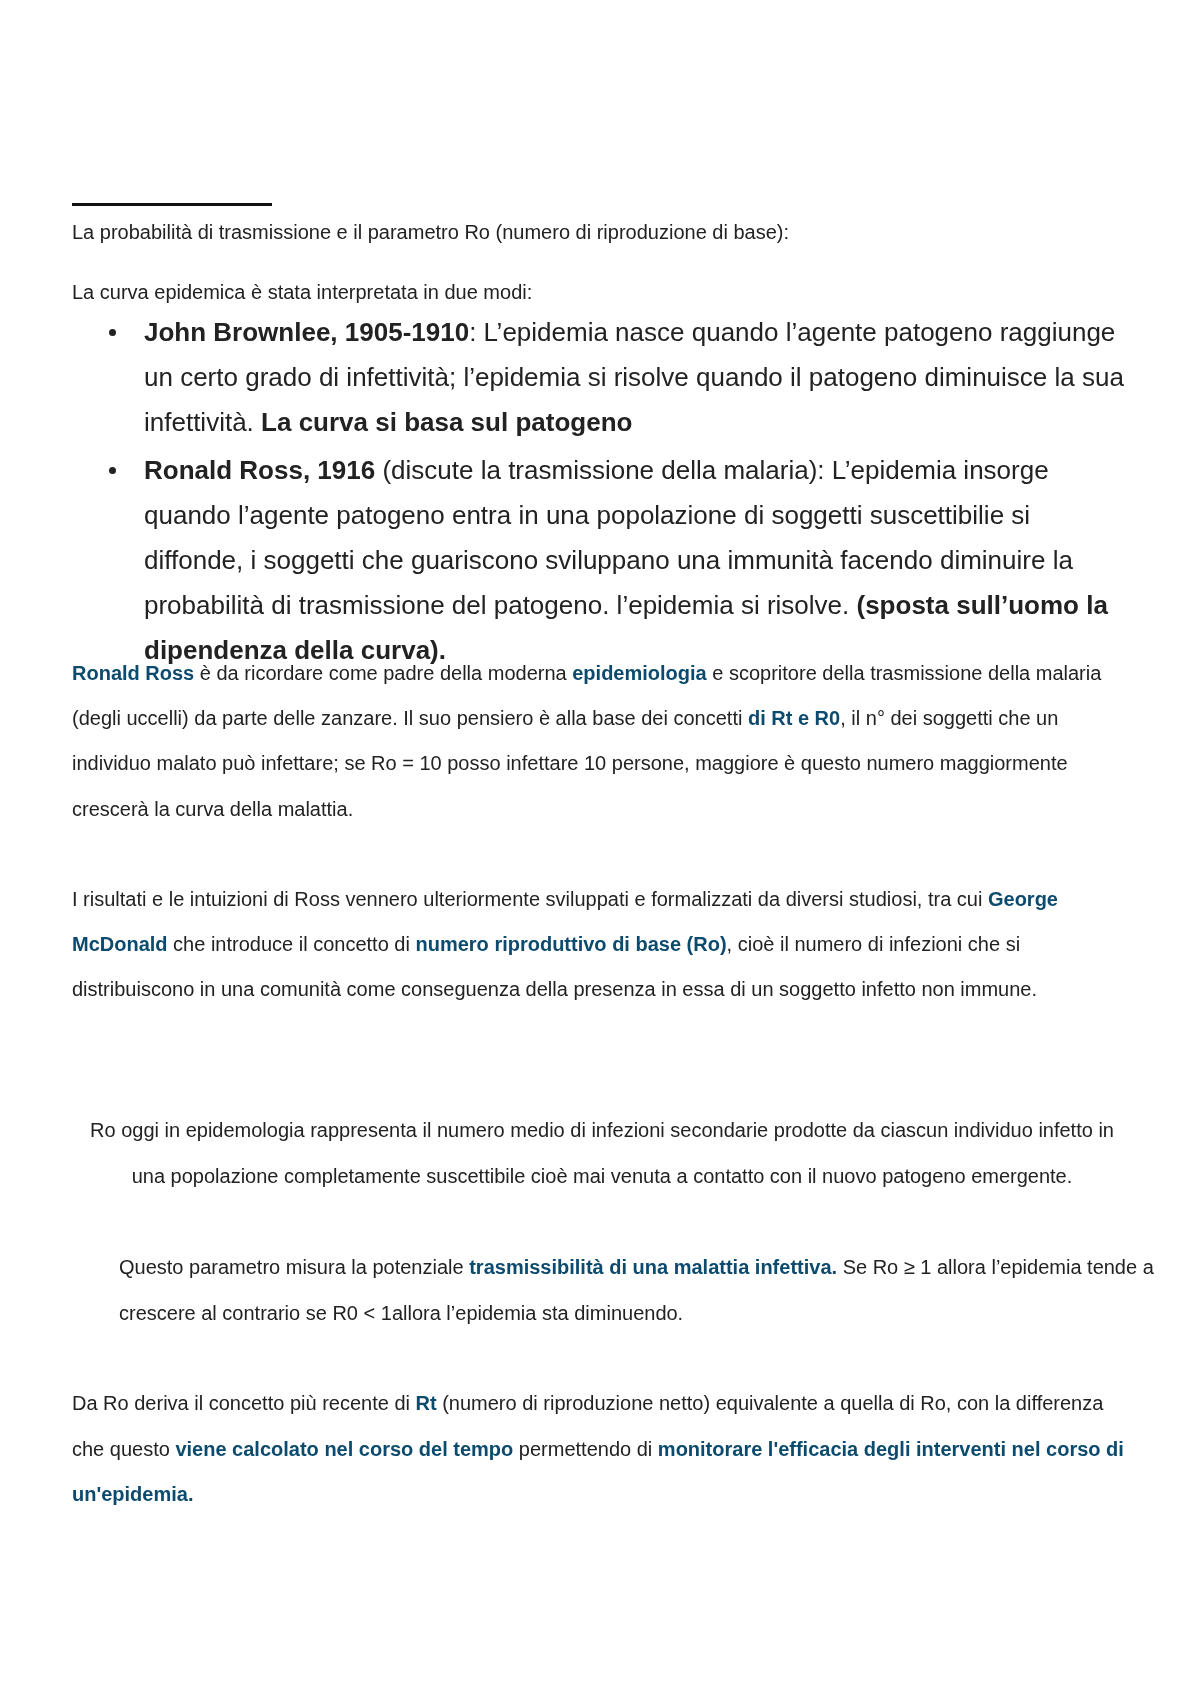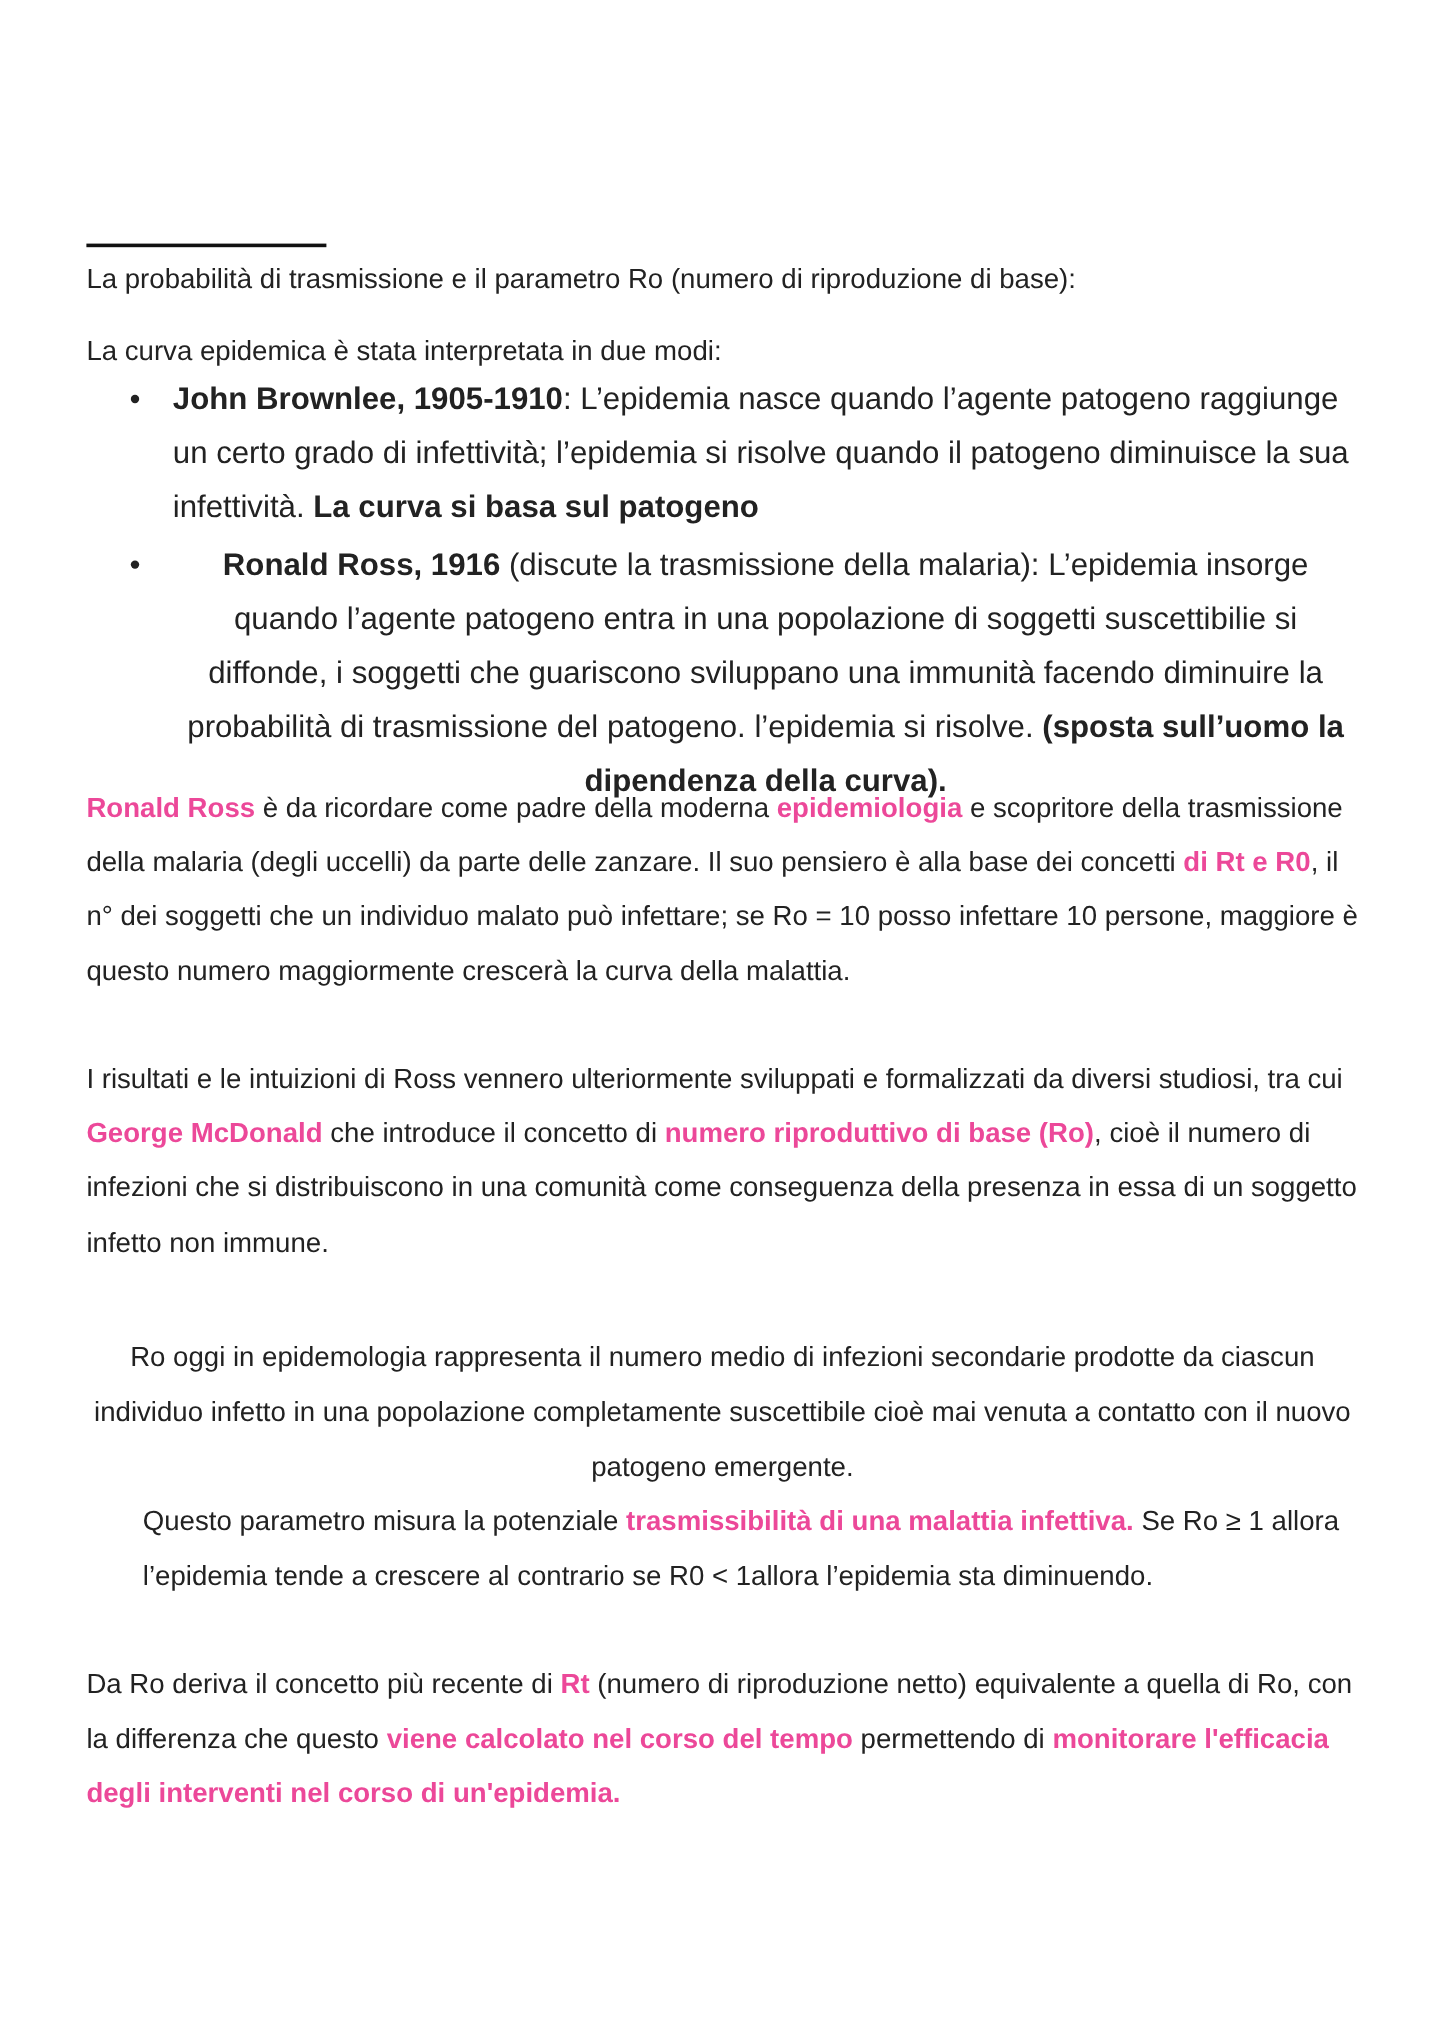--- a/index.html
+++ b/index.html
@@ -4,43 +4,43 @@
 <style>
   html, body { margin: 0; padding: 0; background: #ffffff; }
   body {
     width: 1191px; height: 1684px; position: relative; overflow: hidden;
     font-family: "Liberation Sans", sans-serif; color: #222222;
   }
   .rule {
     position: absolute; left: 72px; top: 203px; width: 200px; height: 3px;
     background: #111111;
   }
-  .para { position: absolute; left: 72px; width: 1060px; font-size: 23px; line-height: 48.5px; white-space: normal; }
-  .para b { font-weight: bold; color: #ec4899; }
+  .para { position: absolute; left: 72px; width: 1060px; font-size: 20px; line-height: 48.5px; white-space: normal; }
+  .para b { font-weight: bold; color: #0c4a6e; }
   .list { position: absolute; left: 72px; width: 1060px; margin: 0; padding: 0; list-style: none; }
   .list li { position: relative; padding-left: 72px; font-size: 26px; line-height: 45px; }
   .list li .bullet {
     position: absolute; left: 37px; top: 19px; width: 7px; height: 7px; border-radius: 50%; background: #222;
   }
   .list li b { font-weight: bold; }
 </style>
 </head>
 <body>
 
 <div class="rule"></div>
 
 <div class="para" style="top:208px;"><span>La probabilità di trasmissione e il parametro Ro (numero di riproduzione di base):</span></div>
 <div class="para" style="top:268px;"><span>La curva epidemica è stata interpretata in due modi:</span></div>
 
 <ul class="list" style="top:310px;">
   <li>
     <span class="bullet"></span>
     <span><b>John Brownlee, 1905-1910</b><span>: L’epidemia nasce quando l’agente patogeno raggiunge un certo grado di infettività; l’epidemia si risolve quando il patogeno diminuisce la sua infettività. </span><b>La curva si basa sul patogeno</b></span>
   </li>
-  <li style="margin-top:3px;text-align:center;">
+  <li style="margin-top:3px;">
     <span class="bullet"></span>
     <span><b>Ronald Ross, 1916</b><span> (discute la trasmissione della malaria): L’epidemia insorge quando l’agente patogeno entra in una popolazione di soggetti suscettibilie si diffonde, i soggetti che guariscono sviluppano una immunità facendo diminuire la probabilità di trasmissione del patogeno. l’epidemia si risolve. </span><b>(sposta sull’uomo la dipendenza della curva).</b></span>
   </li>
 </ul>
 
 <div class="para" style="top:651px; line-height:45.2px;"><b>Ronald Ross</b><span> è da ricordare come padre della moderna </span><b>epidemiologia</b><span> e scopritore della trasmissione della malaria (degli uccelli) da parte delle zanzare. Il suo pensiero è alla base dei concetti </span><b>di Rt e R0</b><span>, il n° dei soggetti che un individuo malato può infettare; se Ro = 10 posso infettare 10 persone, maggiore è questo numero maggiormente crescerà la curva della malattia.</span></div>
 <div class="para" style="top:877px; line-height:45.2px;"><span>I risultati e le intuizioni di Ross vennero ulteriormente sviluppati e formalizzati da diversi studiosi, tra cui </span><b>George McDonald</b><span> che introduce il concetto di </span><b>numero riproduttivo di base (Ro)</b><span>, cioè il numero di infezioni che si distribuiscono in una comunità come conseguenza della presenza in essa di un soggetto infetto non immune.</span></div>
 <div class="para" style="top:1107px; line-height:46px;text-align:center;"><span>Ro oggi in epidemologia  rappresenta il numero medio di infezioni secondarie prodotte da ciascun individuo infetto in una popolazione completamente suscettibile cioè mai venuta a contatto con il nuovo patogeno emergente.</span></div>
 <div class="para" style="top:1245px; line-height:45.5px;margin-left:47px;"><span>Questo parametro misura la potenziale </span><b>trasmissibilità di una malattia infettiva.</b><span> Se Ro ≥ 1 allora l’epidemia tende a crescere al contrario se R0 &lt; 1allora l’epidemia sta diminuendo.</span></div>
 <div class="para" style="top:1381px; line-height:45.5px;"><span>Da Ro deriva il concetto più recente di </span><b>Rt</b><span> (numero di riproduzione netto) equivalente a quella di Ro, con la differenza che questo </span><b>viene calcolato nel corso del tempo</b><span> permettendo di </span><b>monitorare l'efficacia degli interventi nel corso di un'epidemia.</b></div>

